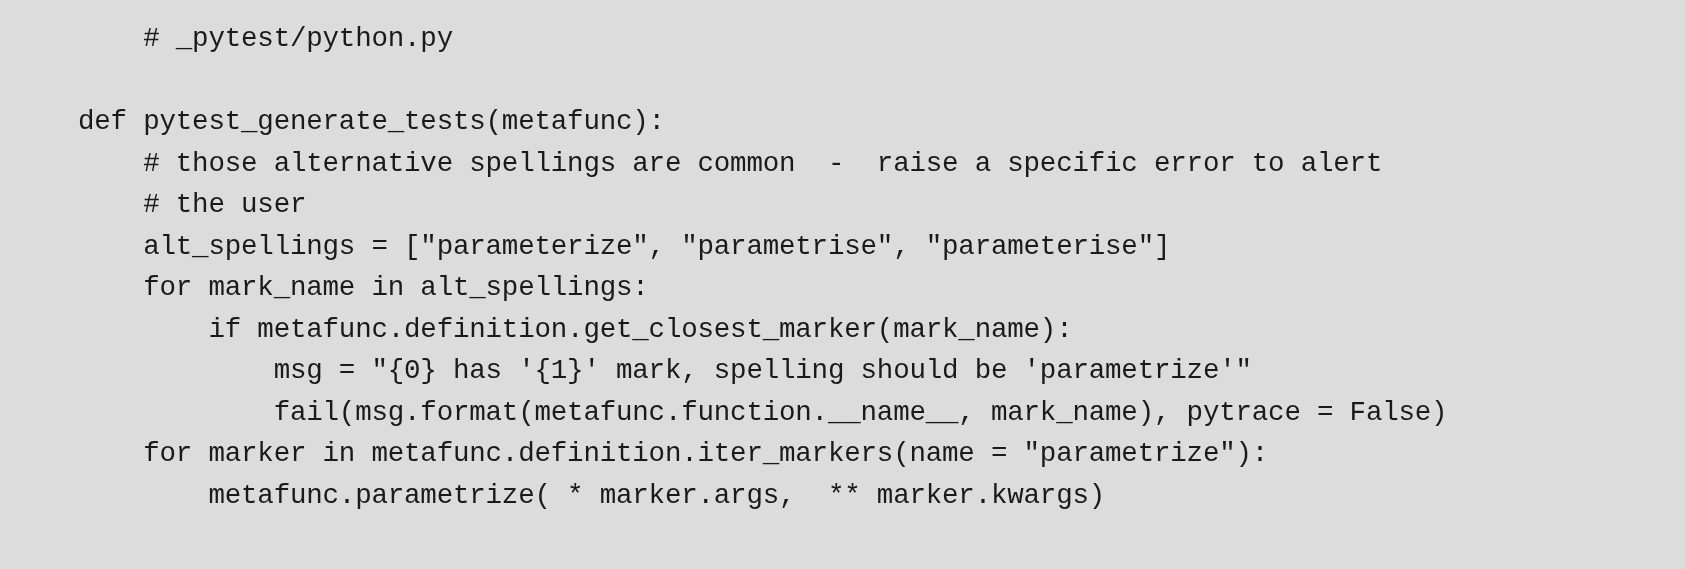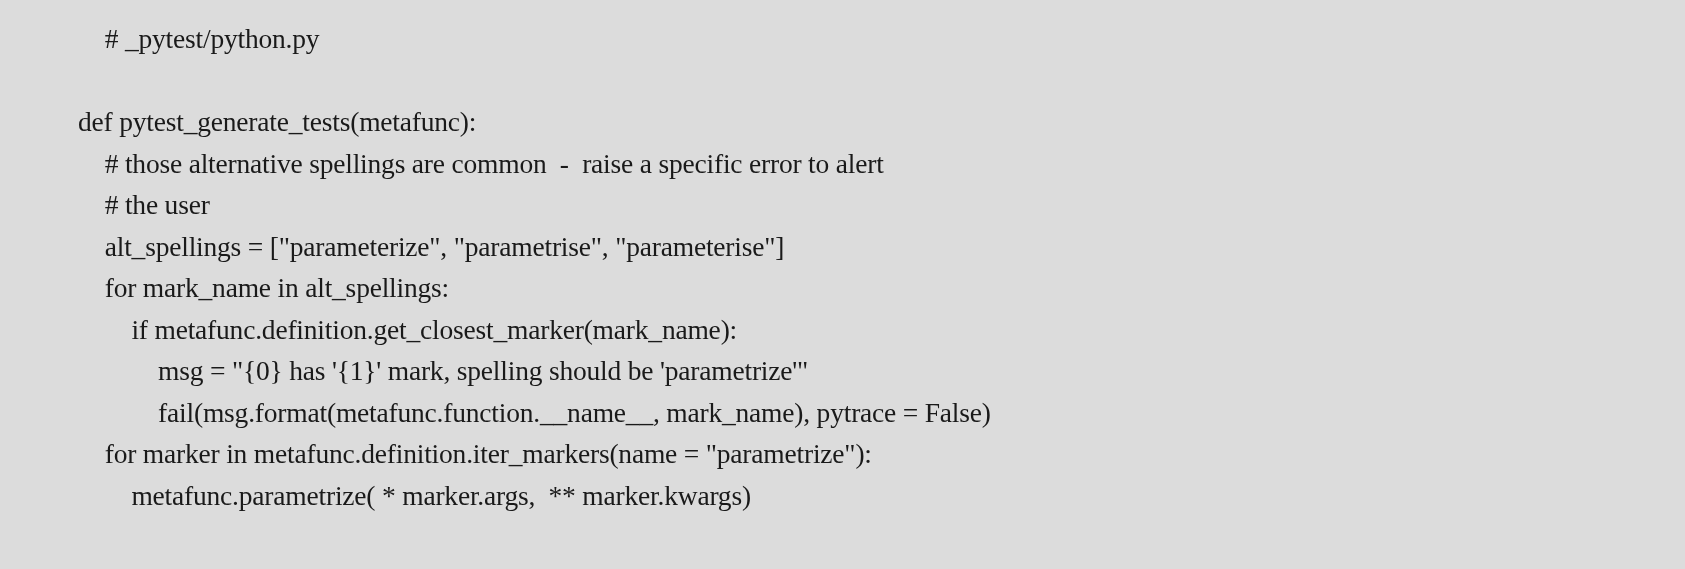--- a/index.html
+++ b/index.html
@@ -33,21 +33,21 @@
     color: #1a1a1a;
     white-space: pre;
     letter-spacing: -0.2px;
   }
 
   .code-line {
     display: block;
     height: 41.5px;
     padding-left: 78px;
     white-space: pre;
-    font-family: Liberation Serif, serif;
+    font-family: Liberation Mono, monospace;
   }
 
   .code-line.blank {
     height: 41.5px;
   }
 </style>
 </head>
 <body>
 
 <div id="code-figure" style="background: rgb(220, 220, 220);">

